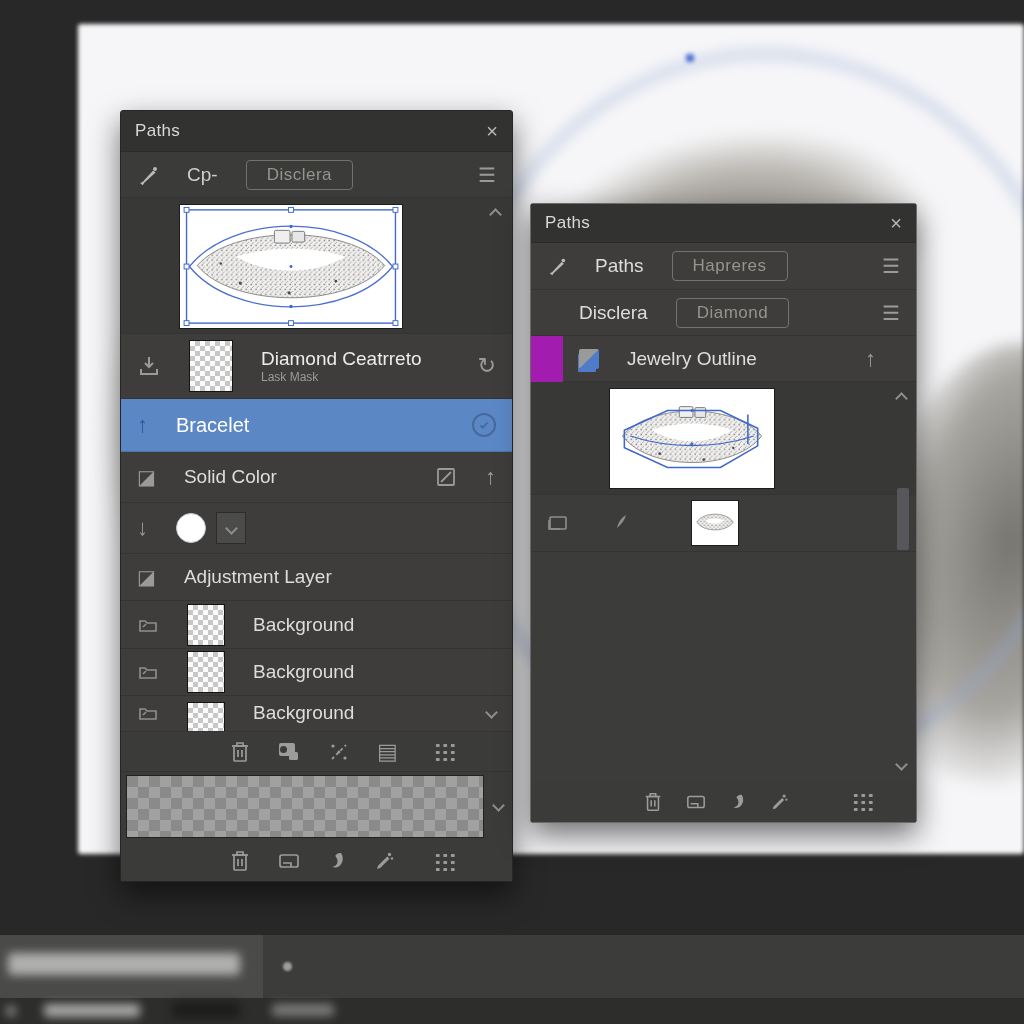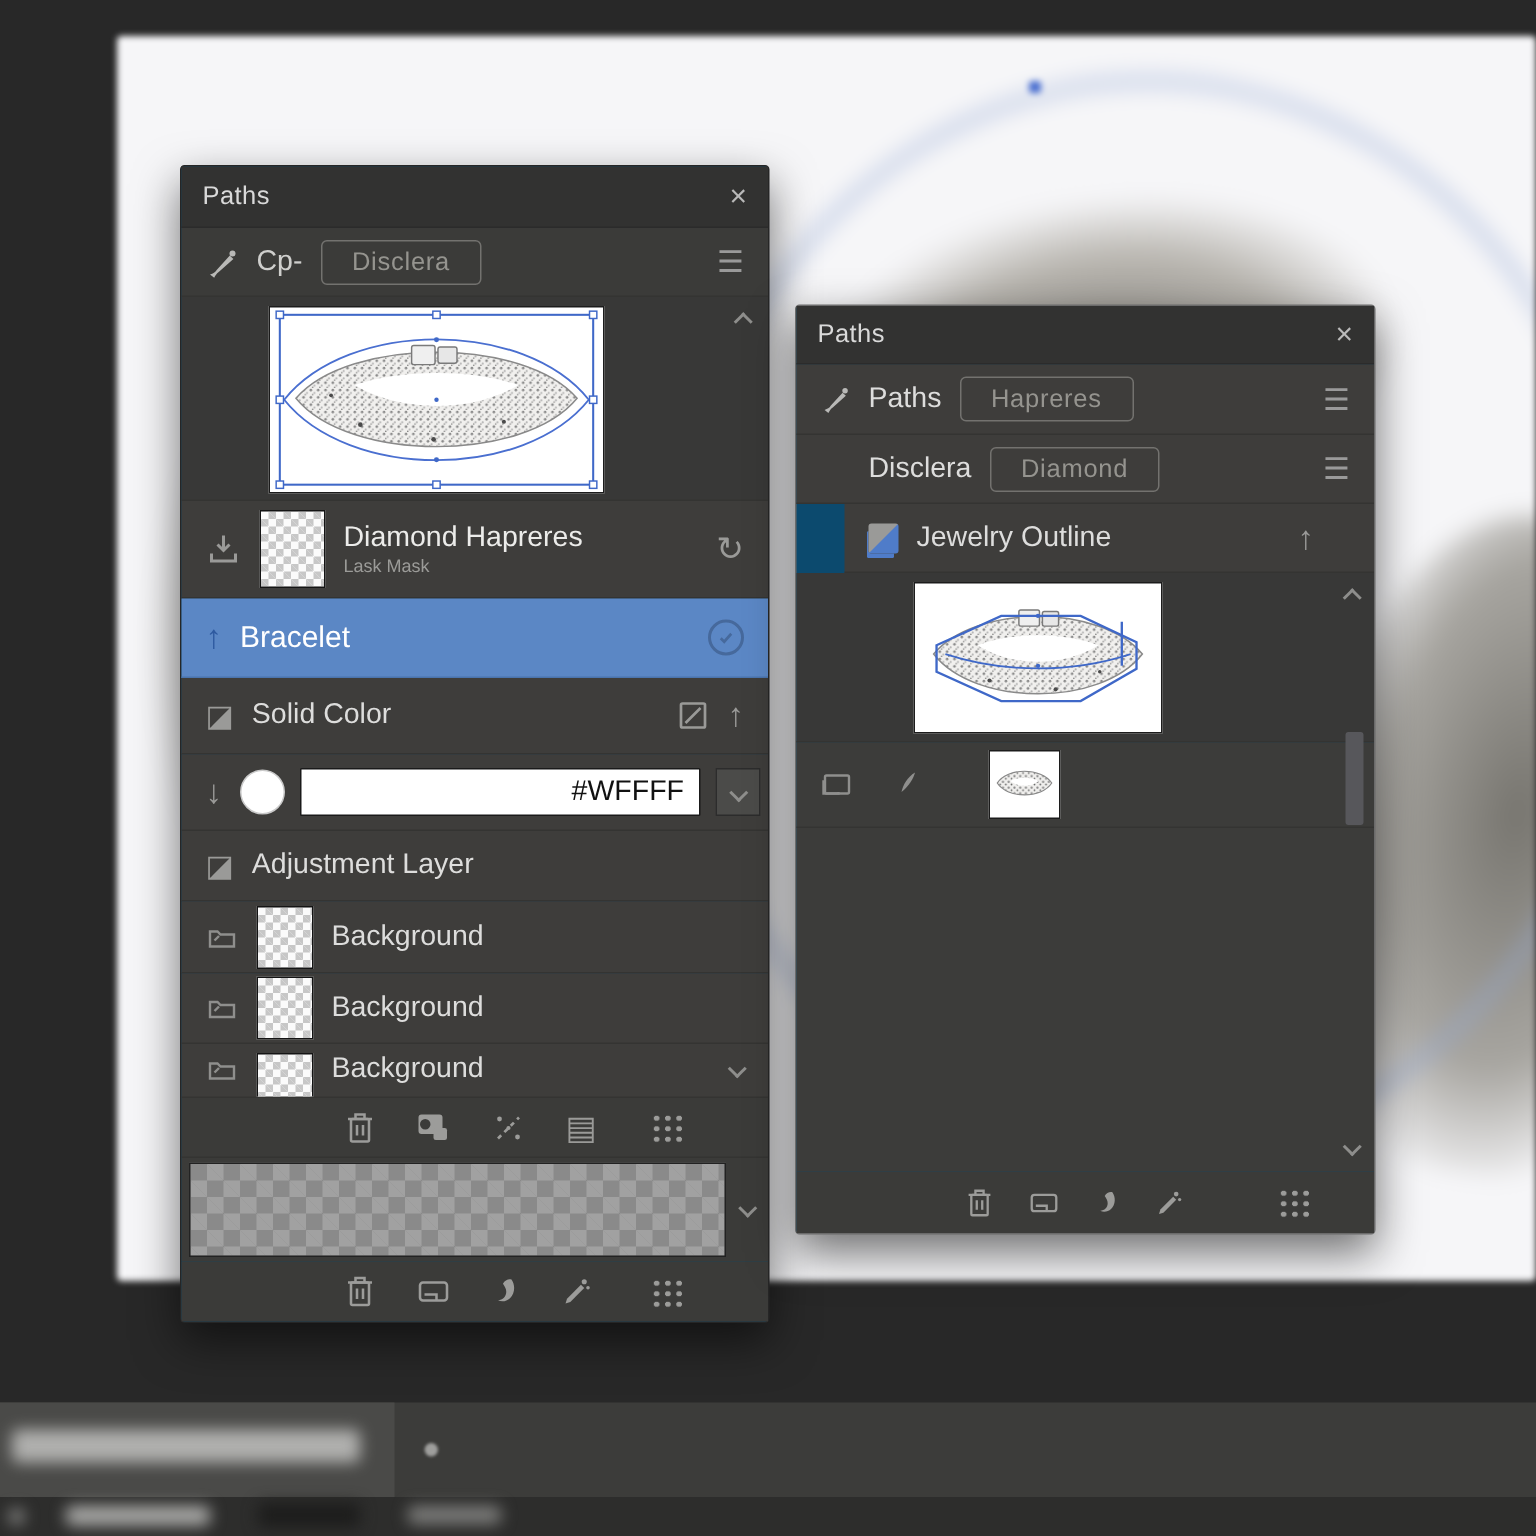--- a/index.html
+++ b/index.html
@@ -20,31 +20,31 @@
     background:radial-gradient(ellipse at 50% 45%, #77756f 0%, #a8a6a1 50%, rgba(180,178,172,0) 75%); }
   .blob.g3 { left:560px; top:560px; width:330px; height:180px;
     background:radial-gradient(ellipse at 50% 50%, #b3b1ac 0%, rgba(200,198,194,0) 70%); }
   .blob.g4 { left:20px; top:240px; width:150px; height:330px;
     background:radial-gradient(ellipse at 50% 50%, #b9b7b2 0%, rgba(210,208,204,0) 70%); }
   .ellipse-handle { position:absolute; left:608px; top:30px; width:8px; height:8px;
     background:#4a6fd0; border-radius:2px; }
 
   
   .panel { position:absolute; display:flex; flex-direction:column;
-    background:#0c4a6e; border:1px solid #262626; border-radius:3px;
+    background:#a21caf; border:1px solid #262626; border-radius:3px;
     box-shadow:0 12px 30px rgba(0,0,0,.55); color:#dcdcdc; }
   .panel.left  { left:120px; top:110px; width:393px; height:772px; }
   .panel.right { left:530px; top:203px; width:387px; height:620px; border:1px solid #6b6b6b; }
 
   .p-header { flex:0 0 41px; display:flex; align-items:center; justify-content:space-between;
     background:#323231; padding:0 14px; border-bottom:1px solid #2b2b2b; }
   .p-title { font-size:17px; color:#d9d9d9; letter-spacing:.3px; }
   .p-close { font-size:20px; color:#b9b9b9; line-height:1; cursor:default; }
 
-  .row { display:flex; align-items:center; gap:12px; padding:0 16px;
+  .row { display:flex; align-items:center; gap:28px; padding:0 16px;
     border-bottom:1px solid #343432; background:#3e3d3b; position:relative; }
   .hamburger { margin-left:auto; font-size:20px; color:#9a9a9a; }
   .ghost-btn { border:1px solid #73726f; border-radius:4px; color:#95948f;
     background:transparent; font-size:17px; padding:4px 20px; letter-spacing:.5px;
     font-family:"Liberation Sans", sans-serif; }
   .row-label { font-size:19px; color:#dddddc; }
   .row-label.dim { color:#cfcfcd; }
 
   .preview { background:#383837; position:relative; border-bottom:1px solid #343432; }
   .thumb-big { position:absolute; background:#fff; border:1px solid #1c1c1c; }
@@ -191,21 +191,21 @@
         <svg width="24" height="24" viewBox="0 0 24 24">
             <g stroke="#9a9a98" stroke-width="2" fill="none">
               <path d="M12 3v9"></path>
               <path d="M8 9l4 4 4-4"></path>
               <path d="M4 15v5h16v-5"></path>
             </g>
           </svg>
       </span>
       <span class="thumb-sq checker"></span>
       <span style="display:flex; flex-direction:column;">
-        <span class="layer-name">Diamond Hapreres</span>
+        <span class="layer-name">Diamond Ceatrreto</span>
         <span class="layer-sub">Lask Mask</span>
       </span>
       <span class="glyph big" style="margin-left:auto;">↻</span>
     </div>
 
     <div class="row sel-row" style="flex:0 0 53px;">
       <span class="glyph big blue">↑</span>
       <span class="row-label">Bracelet</span>
       <span class="circ-icon">
         <svg width="12" height="12" viewBox="0 0 12 12">
@@ -225,21 +225,20 @@
             </g>
           </svg>
       </span>
       <span class="glyph big">↑</span>
     </div>
 
     <div class="row" style="flex:0 0 51px;">
       <span class="glyph big">↓</span>
       <span class="hex-wrap">
         <span class="swatch"></span>
-        <input class="hexfield" readonly="" value="#WFFFF" style="">
         <span class="dd-btn">
             <span class="chev down"></span>
           </span>
       </span>
     </div>
 
     <div class="row" style="flex:0 0 47px;">
       <span class="glyph">◪</span>
       <span class="row-label">Adjustment Layer</span>
     </div>

